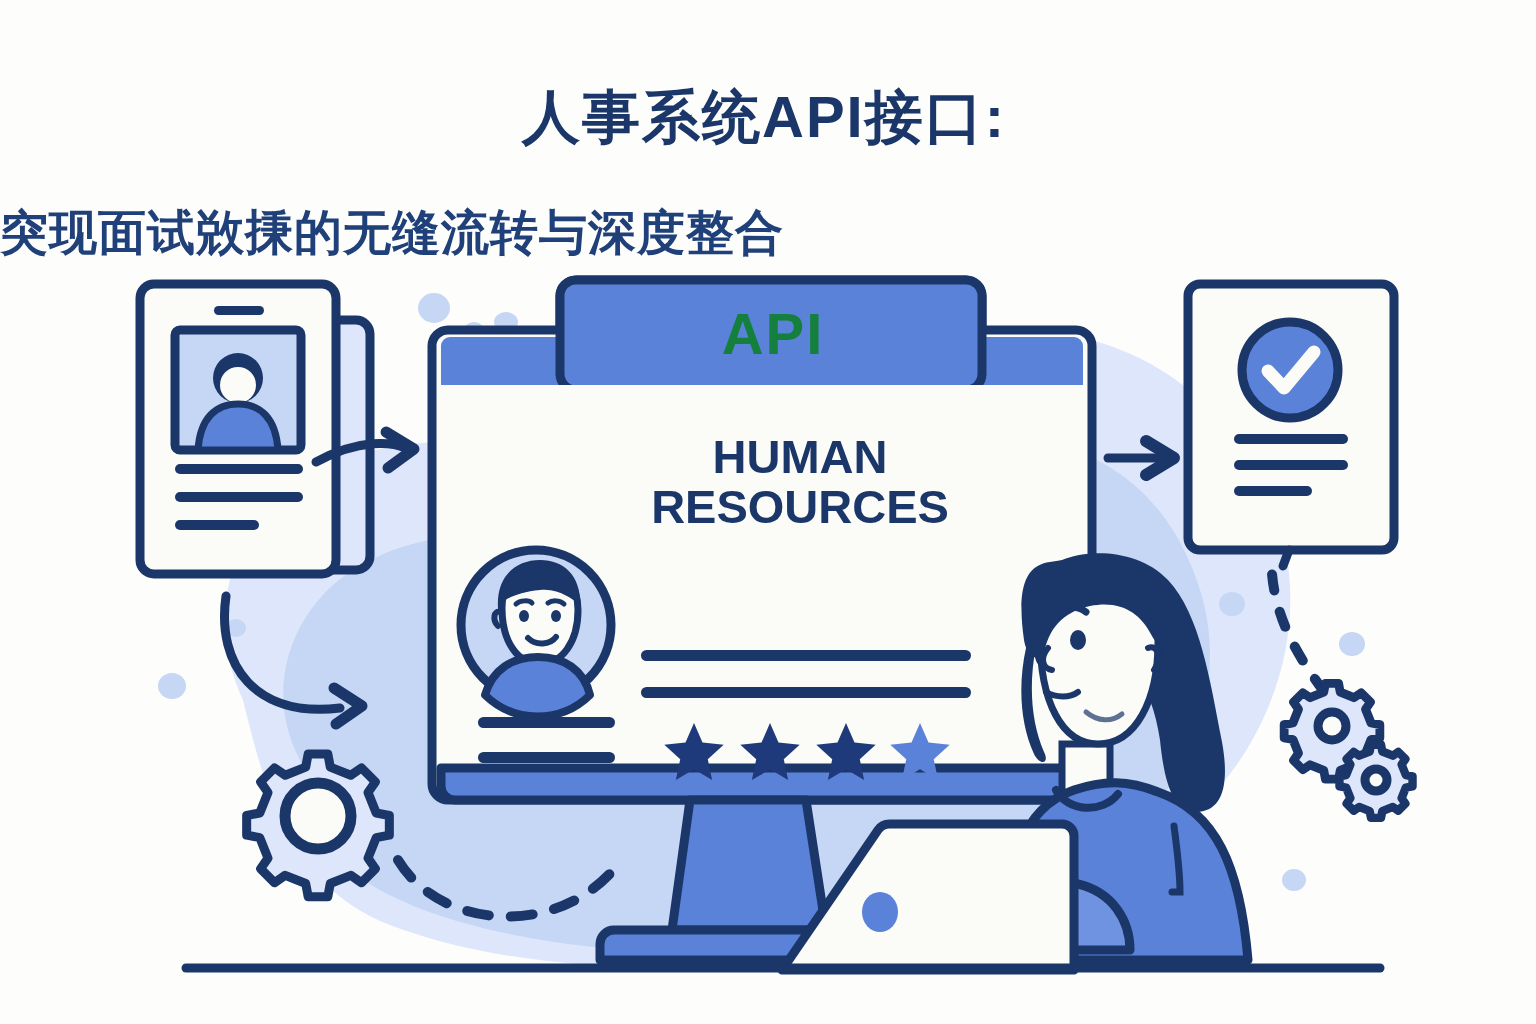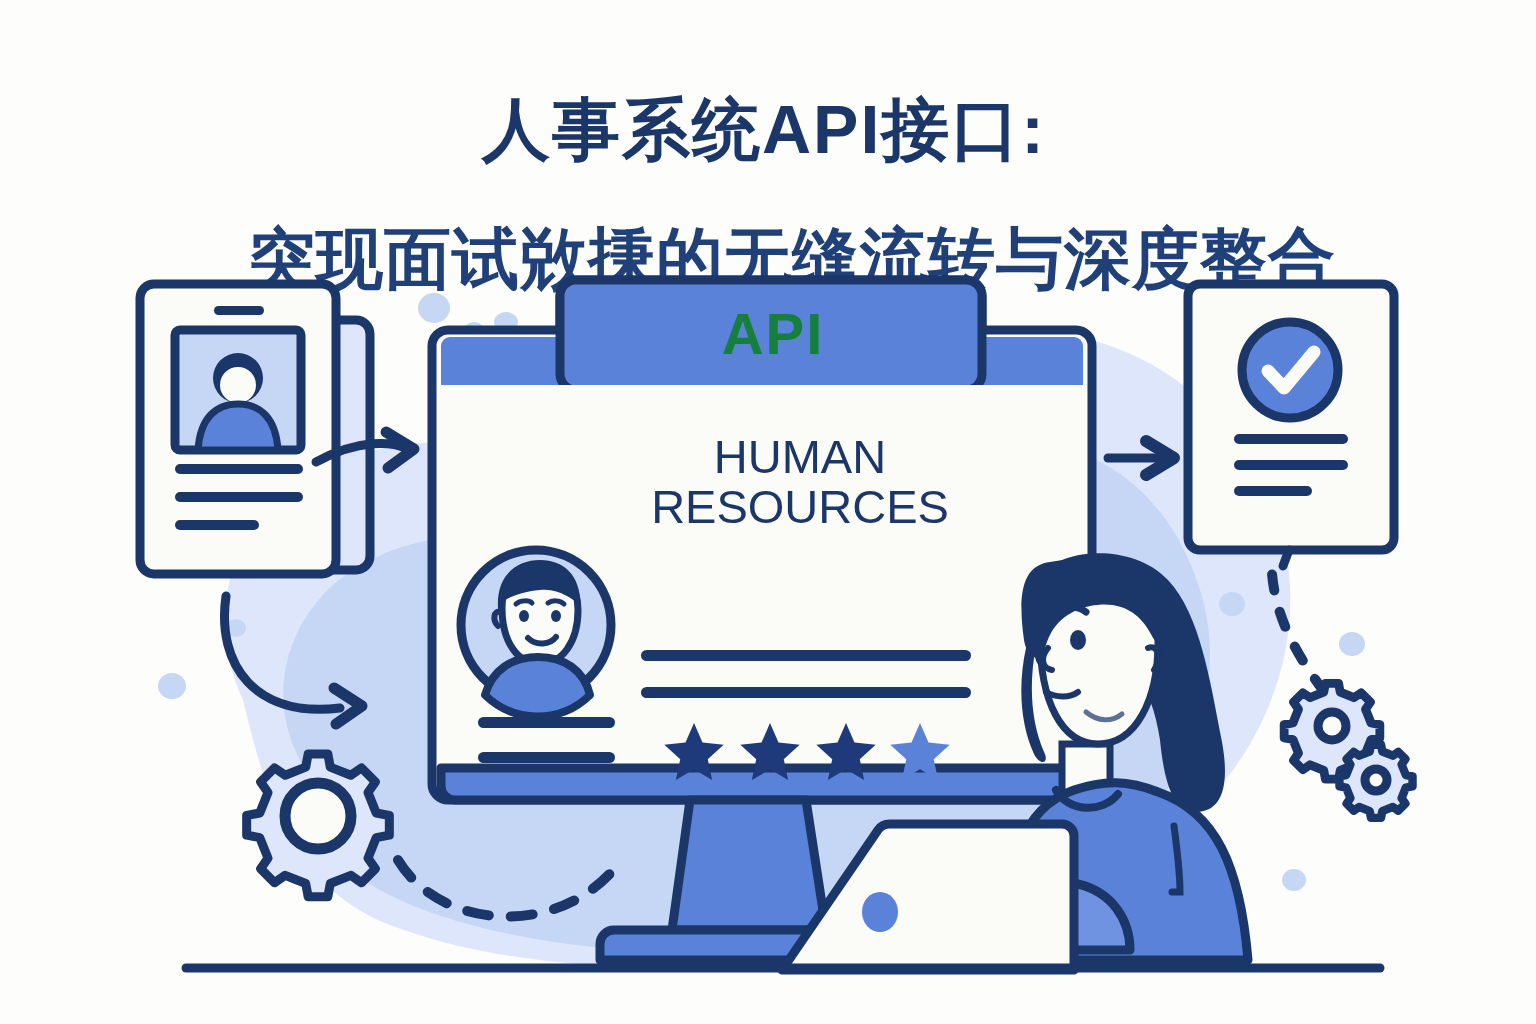--- a/index.html
+++ b/index.html
@@ -15,39 +15,37 @@
     overflow: hidden;
     font-family: "Liberation Sans", sans-serif;
   }
 
   
   #title-main {
     position: absolute;
     left: 0; right: 8px;
     top: 48px;
     text-align: center;
-    font-size: 68px;
+    font-size: 58px;
     font-weight: bold;
     letter-spacing: 2px;
     color: #1b3668;
     line-height: 1.05;
     white-space: nowrap;
   }
   #title-sub {
     position: absolute;
     left: 0; right: 0;
     top: 168px;
-    text-align: center;
-    font-size: 67px;
+    font-size: 48px;
     font-weight: bold;
     letter-spacing: 1px;
     color: #20407a;
     line-height: 1.05;
     white-space: nowrap;
-    padding-left: 48px;
   }
 
   
   #art { position: absolute; left: 0; top: 0; }
 
   
   #api-label {
     position: absolute;
     left: 563px; top: 300px;
     width: 420px;
@@ -56,21 +54,21 @@
     font-weight: bold;
     letter-spacing: 2px;
     color: #15803d;
   }
   #hrs-label {
     position: absolute;
     left: 600px; top: 432px;
     width: 400px;
     text-align: center;
     font-size: 47px;
-    font-weight: normal;
+    font-weight: bold;
     letter-spacing: 0px;
     color: #1b3668;
     line-height: 1.07;
   }
 </style>
 </head>
 <body>
 
 <div id="stage">
 

